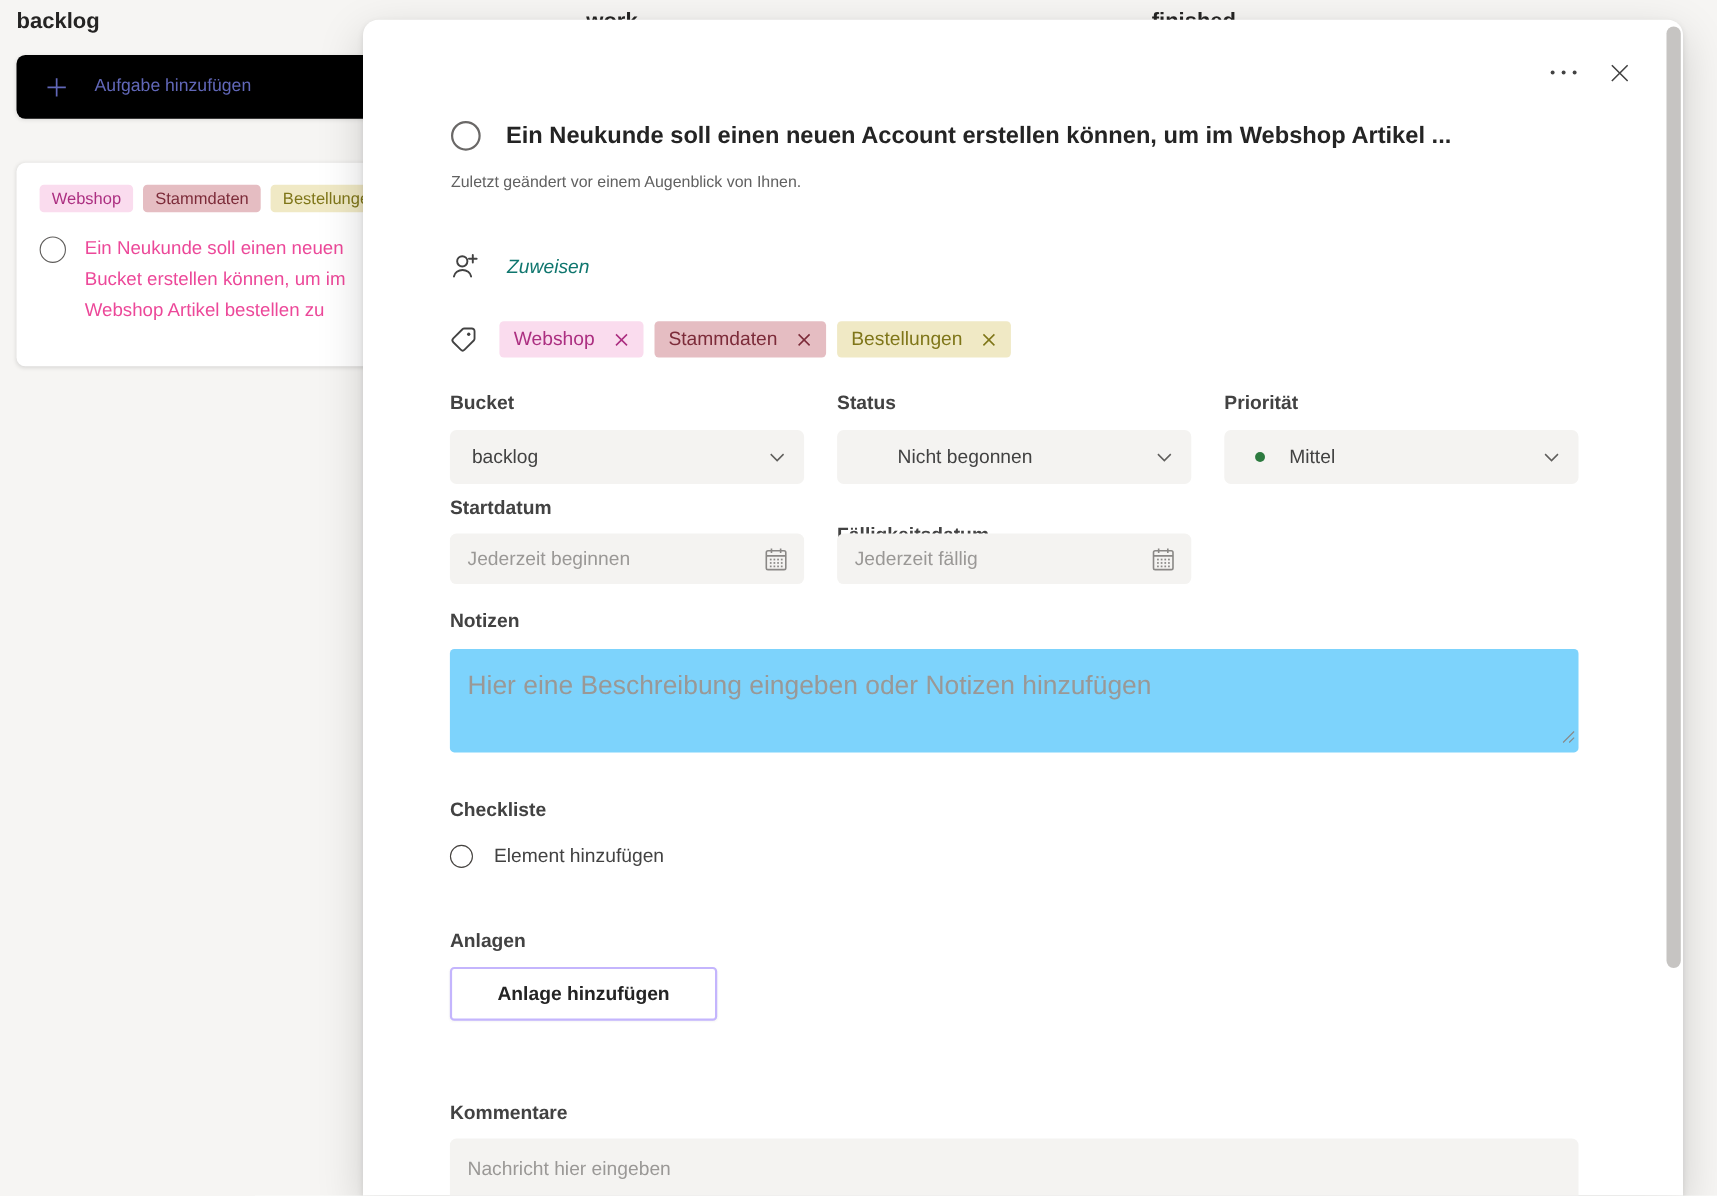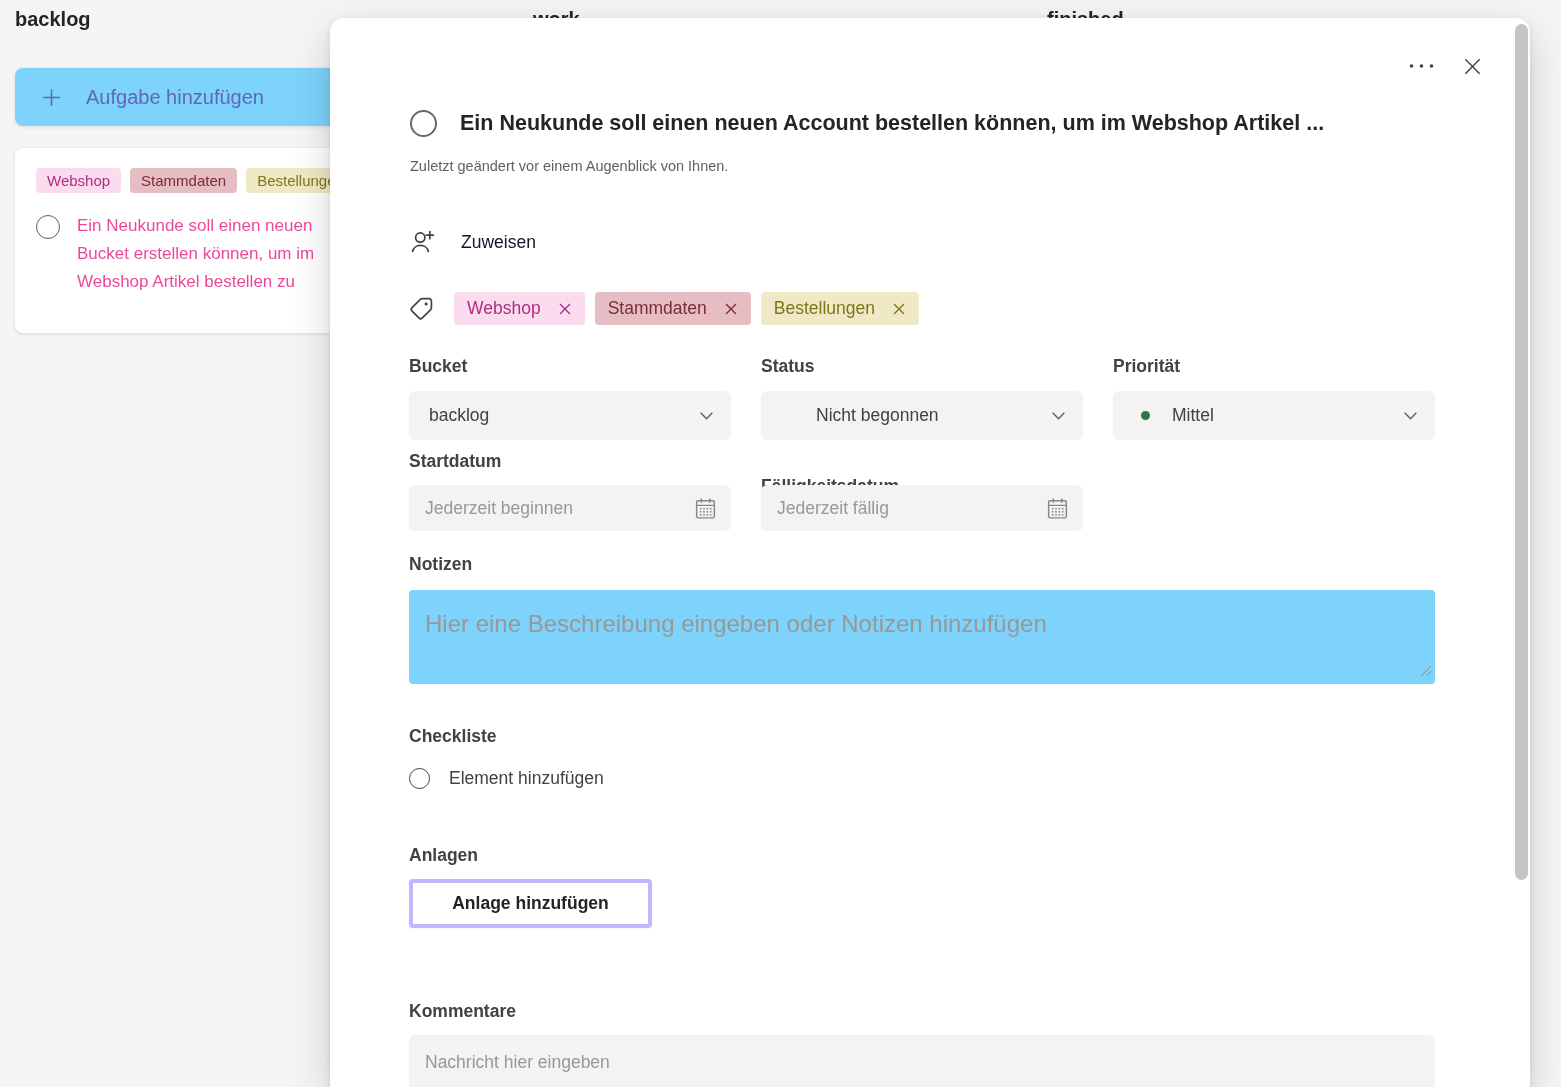--- a/index.html
+++ b/index.html
@@ -15,25 +15,25 @@
   .col-header {
     position:absolute; top:8px;
     font-size:20px; font-weight:700; color:#252423;
     white-space:nowrap;
   }
   .col-header.c1 { left:15px; }
   .col-header.c2 { left:533px; }
   .col-header.c3 { left:1047px; }
 
   .add-task {
-    position:absolute; left:15px; top:68px; width:350px; height:58px;
-    background:#7dd3fc; border-radius:8px;
+    position:absolute; left:15px; top:50px; width:350px; height:58px;
+    background:#000000; border-radius:8px;
     box-shadow:0 1px 4px rgba(0,0,0,0.10);
     display:flex; align-items:center; gap:22px; padding-left:24px;
-    color:#6167b8; font-size:20px; cursor:pointer;
+    color:#6167b8; font-size:16px; cursor:pointer;
   }
 
   .task-card {
     position:absolute; left:15px; top:148px; width:352px; height:185px;
     background:#fff; border-radius:8px;
     box-shadow:0 1px 4px rgba(0,0,0,0.12);
     padding:20px 0 0 21px; overflow:hidden;
   }
   .card-tags { display:flex; gap:9px; }
   .tag {
@@ -69,21 +69,21 @@
   .title-circle {
     width:27px; height:27px; border:2px solid #6a6867; border-radius:50%; flex:none;
   }
   .dlg-title {
     font-size:21.5px; font-weight:700; color:#242424;
     white-space:nowrap; overflow:hidden;
   }
   .dlg-subtitle { left:80px; top:140px; font-size:14.5px; color:#616161; }
 
   .assign-row { left:78px; top:210px; display:flex; align-items:center; gap:25px; cursor:pointer; }
-  .assign-label { font-size:17.5px; color:#0f172a; }
+  .assign-label { font-size:17.5px; color:#0f766e;font-style:italic; }
 
   .tags-row { left:78px; top:274px; display:flex; align-items:center; }
   .tags-row .tag-glyph { margin-right:19px; display:flex; }
   .chip {
     display:flex; align-items:center; gap:17px;
     font-size:17.5px; padding:6px 13px; border-radius:4px; margin-right:10px;
     white-space:nowrap;
   }
   .chip .chip-x { display:flex; cursor:pointer; }
 
@@ -142,21 +142,21 @@
   .check-add {
     left:79px; top:750px; display:flex; align-items:center; gap:19px; cursor:pointer;
   }
   .check-circle {
     width:21px; height:21px; border:1.6px solid #45423f; border-radius:50%; flex:none;
   }
   .check-add span { font-size:17.5px; color:#424242; }
 
   .attach-btn {
     left:79px; top:861px; width:243px; height:49px;
-    background:#fff; border:4px solid #c4b5fd; border-radius:4px;
+    background:#fff; border:2px solid #c4b5fd; border-radius:4px;
     display:flex; align-items:center; justify-content:center;
     font-family:inherit; font-size:17.5px; font-weight:700; color:#242424;
     box-shadow:0 1px 2px rgba(0,0,0,0.04); cursor:pointer;
   }
 
   .comments-box {
     left:79px; top:1017px; width:1026px; height:70px;
     background:#f4f3f1; border-radius:6px 6px 0 0;
     display:flex; align-items:flex-start; padding:17px 16px 0 16px;
   }
@@ -214,21 +214,21 @@
   <button class="abs icon-btn close-btn">
     <span style="display:flex;">
       <svg width="23" height="23" viewBox="0 0 24 24" fill="none" stroke="#424242" stroke-width="1.5">
           <path d="M4.5 4.5l15 15M19.5 4.5l-15 15"></path>
         </svg>
     </span>
   </button>
 
   <div class="abs title-row">
     <span class="title-circle"></span>
-    <h1 class="dlg-title">Ein Neukunde soll einen neuen Account bestellen können, um im Webshop Artikel ...</h1>
+    <h1 class="dlg-title">Ein Neukunde soll einen neuen Account erstellen können, um im Webshop Artikel ...</h1>
   </div>
   <div class="abs dlg-subtitle">Zuletzt geändert vor einem Augenblick von Ihnen.</div>
 
   <div class="abs assign-row">
     <span style="display:flex;">
       <svg width="28" height="28" viewBox="0 0 24 24" fill="none" stroke="#424242" stroke-width="1.5" stroke-linecap="round">
         <circle cx="10.5" cy="8.2" r="4"></circle>
         <path d="M4 20a6.8 6.1 0 0 1 13.4 0"></path>
         <path d="M18.7 3.2v6M15.7 6.2h6"></path>
       </svg>

